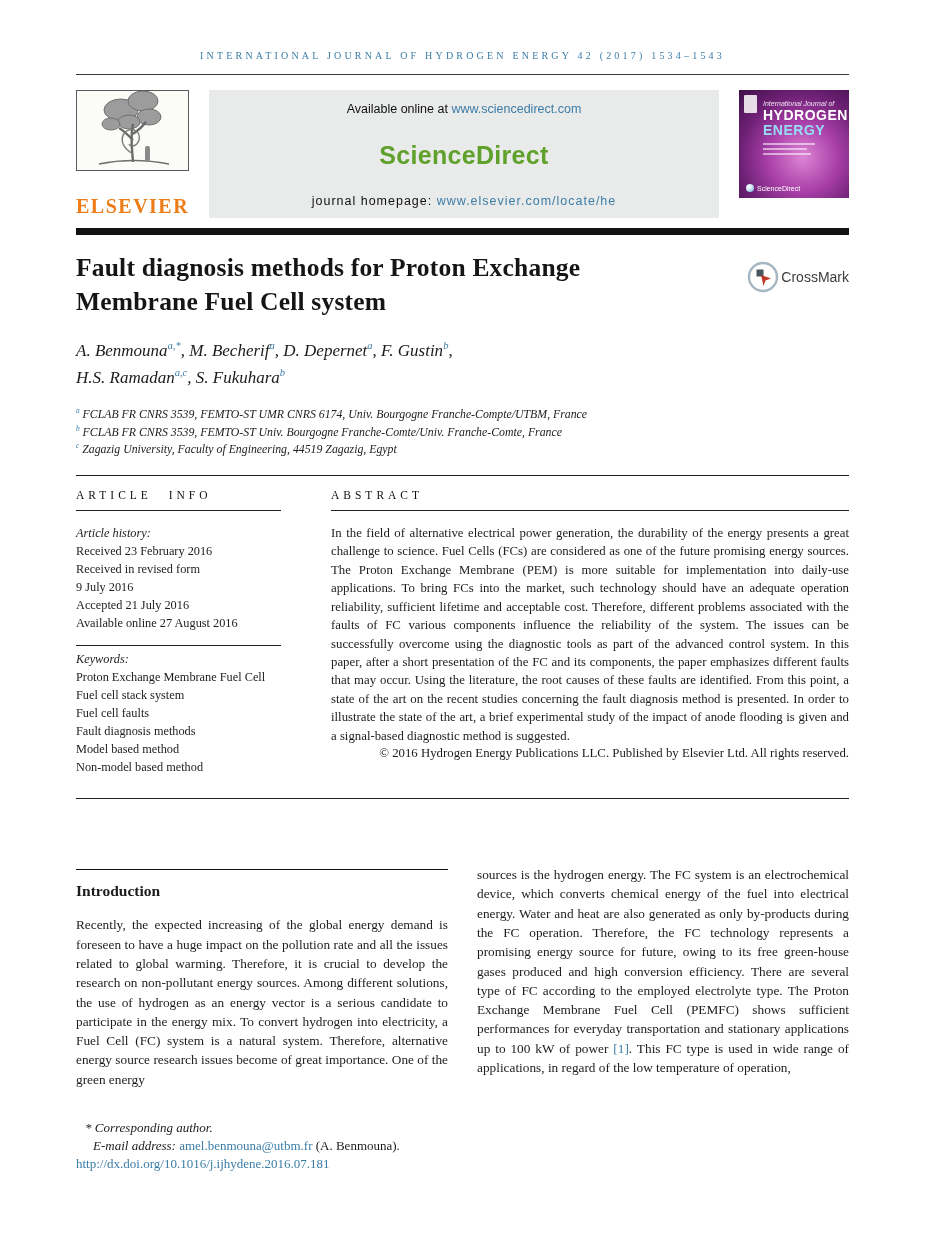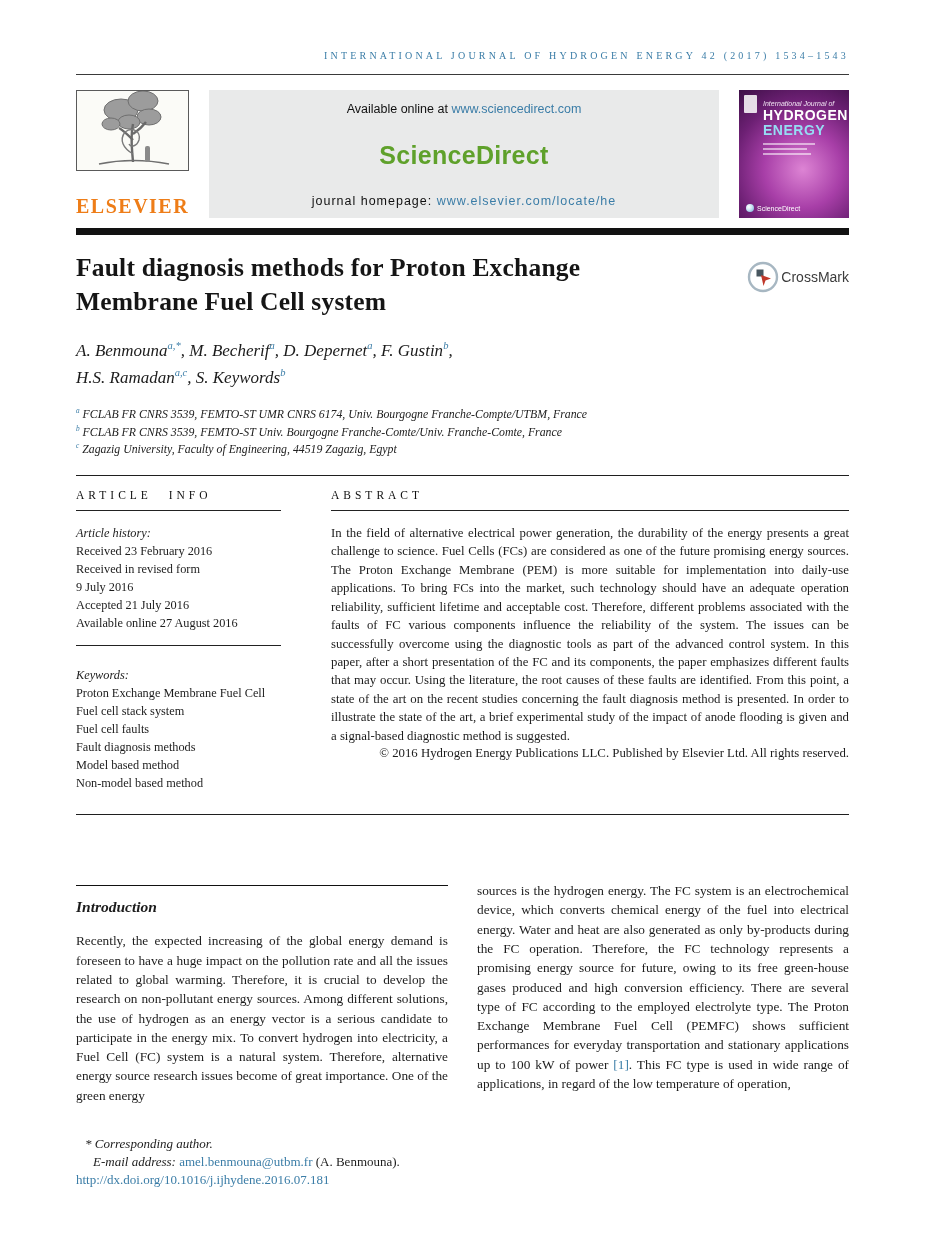--- a/index.html
+++ b/index.html
@@ -12,39 +12,39 @@
   html,body{margin:0;padding:0;background:#888;}
   .page{
     width:925px;height:1234px;background:#ffffff;margin:0 auto;
     overflow:hidden;position:relative;color:var(--ink);
     font-family:"Liberation Serif",serif;
   }
   .content{margin:0 76px;width:773px;}
 
   
   .journal-line{
-    padding-top:50px;text-align:right;font-size:10px;letter-spacing:3.2px;
+    padding-top:50px;text-align:center;font-size:10px;letter-spacing:3.2px;
     color:var(--accent);
   }
   .rule{border:none;border-top:1px solid #3a3a3a;margin:13px 0 0;}
   .rule.med{border-top-width:1.6px;border-color:#1f1f1f;margin-top:16px;}
   .rule.abs-bottom{margin-top:22px;border-color:#1f1f1f;}
 
   .header-row{margin-top:15px;display:flex;height:128px;}
   .elsevier-block{width:113px;display:flex;flex-direction:column;gap:20px;}
   .tree-box{flex:1;border:1px solid #5a5a5a;background:#fbfbf7;display:flex;align-items:center;justify-content:center;overflow:hidden;}
   .elsevier-word{margin-top:4px;color:var(--orange);font-weight:bold;font-size:20px;letter-spacing:1.5px;font-family:"Liberation Serif",serif;}
 
   .sd-box{flex:1;margin:0 20px;background:#e9eaea;display:flex;flex-direction:column;align-items:center;justify-content:space-between;padding:12px 8px 10px;}
   .avail{font-family:"Liberation Sans",sans-serif;font-size:12.5px;color:#111;}
   .sd-logo{font-family:"Liberation Sans",sans-serif;font-size:25px;font-weight:bold;color:var(--green);letter-spacing:.3px;}
   .homepage{font-family:"Liberation Sans",sans-serif;font-size:12.5px;letter-spacing:1px;color:#111;}
   .link{color:var(--accent);text-decoration:none;cursor:pointer;}
 
-  .cover{width:110px;height:128px;position:relative;overflow:hidden;color:#fff;
+  .cover{width:110px;height:108px;position:relative;overflow:hidden;color:#fff;
     background:radial-gradient(circle at 58% 62%, #dd84d4 0%, #a83fa8 38%, #6d2074 68%, #3c0f46 100%);}
   .cover-mark{position:absolute;top:5px;left:5px;width:13px;height:18px;background:rgba(255,255,255,.85);border-radius:1px;}
   .cover-sub{margin:10px 0 1px 24px;font-size:7px;font-style:italic;color:#f0e3f2;font-family:"Liberation Sans",sans-serif;}
   .cover-t1{margin-left:24px;font-size:14px;font-weight:bold;letter-spacing:.5px;font-family:"Liberation Sans",sans-serif;color:#ffffff;line-height:1.05;}
   .cover-t2{margin-left:24px;font-size:14px;font-weight:bold;letter-spacing:.5px;font-family:"Liberation Sans",sans-serif;color:#96dcf3;line-height:1.05;}
   .cover-bars{margin:6px 0 0 24px;}
   .cover-bars div{height:2px;background:rgba(255,255,255,.55);margin-bottom:3px;}
   .cb1{width:52px;}.cb2{width:44px;}.cb3{width:48px;}
   .cover-sd{position:absolute;bottom:6px;left:7px;display:flex;align-items:center;gap:3px;font-size:7px;font-family:"Liberation Sans",sans-serif;color:#fff;}
   .cover-sd-dot{width:8px;height:8px;border-radius:50%;background:radial-gradient(circle at 35% 35%, #fff 0%, #cfe8f5 40%, #6aa9cf 100%);}
@@ -67,29 +67,29 @@
   .affils{margin-top:15px;font-size:11.8px;font-style:italic;line-height:1.5;color:#222;}
 
   
   .info-abstract{display:flex;margin-top:13px;}
   .info-col{width:205px;flex:none;}
   .abs-col{margin-left:50px;flex:1;}
   .col-heading{font-size:11.5px;letter-spacing:4px;word-spacing:10px;color:#111;
     padding-bottom:9px;border-bottom:1px solid #222;}
   .history{margin-top:13px;font-size:12.3px;line-height:18px;}
   .ital-label{font-style:italic;}
-  .keywords{margin-top:13px;border-top:1px solid #222;padding-top:20px;font-size:12.3px;line-height:18px;}
+  .keywords{margin-top:13px;border-top:1px solid #222;padding-top:4px;font-size:12.3px;line-height:18px;}
   .abs-text{margin:13px 0 0;font-size:12.8px;line-height:18.4px;text-align:justify;}
   .abs-copy{margin-top:1px;text-align:right;font-size:12.8px;}
 
   
   .main-cols{margin-top:64px;display:flex;gap:29px;font-size:13.3px;line-height:19.3px;text-align:justify;}
   .col-left,.col-right{width:372px;flex:none;}
   .sec-rule{border-top:1.3px solid #111;margin-top:6px;}
-  h2.section{font-size:15.5px;margin:11px 0 15px;font-weight:bold;text-align:left;font-style:italic;}
+  h2.section{font-size:15.5px;margin:11px 0 15px;font-weight:bold;text-align:left;}
   .main-cols p{margin:0;}
   .col-right p{margin-top:2px;}
 
   
   .footnotes{margin-top:30px;font-size:13px;line-height:17.5px;}
   .fn1{padding-left:9px;font-style:italic;}
   .fn2{padding-left:17px;}
   .fn3{margin-top:1px;}
   .fn4{color:#111;}
 </style>
@@ -166,21 +166,21 @@
           <circle cx="16" cy="16" r="14" fill="#ffffff" stroke="#a7b7c2" stroke-width="2.4"></circle>
           <rect x="9.5" y="8.5" width="7" height="7" fill="#47565f"></rect>
           <path d="M14 14 L24 17.5 L18.5 19.5 L16.5 25 Z" fill="#c0392b"></path>
         </svg>
         <span class="crossmark-text">CrossMark</span>
       </div>
     </div>
 
     <div class="authors">
       <div><span>A. Benmouna</span><sup class="seg-sup">a,*</sup><span>, M. Becherif</span><sup class="seg-sup">a</sup><span>, D. Depernet</span><sup class="seg-sup">a</sup><span>, F. Gustin</span><sup class="seg-sup">b</sup><span>,</span></div>
-      <div><span>H.S. Ramadan</span><sup class="seg-sup">a,c</sup><span>, S. Keywords</span><sup class="seg-sup">b</sup></div>
+      <div><span>H.S. Ramadan</span><sup class="seg-sup">a,c</sup><span>, S. Fukuhara</span><sup class="seg-sup">b</sup></div>
     </div>
 
     <div class="affils">
       <div><sup class="seg-sup">a</sup><span> FCLAB FR CNRS 3539, FEMTO-ST UMR CNRS 6174, Univ. Bourgogne Franche-Compte/UTBM, France</span></div>
       <div><sup class="seg-sup">b</sup><span> FCLAB FR CNRS 3539, FEMTO-ST Univ. Bourgogne Franche-Comte/Univ. Franche-Comte, France</span></div>
       <div><sup class="seg-sup">c</sup><span> Zagazig University, Faculty of Engineering, 44519 Zagazig, Egypt</span></div>
     </div>
 
     <div class="rule med"></div>
 

